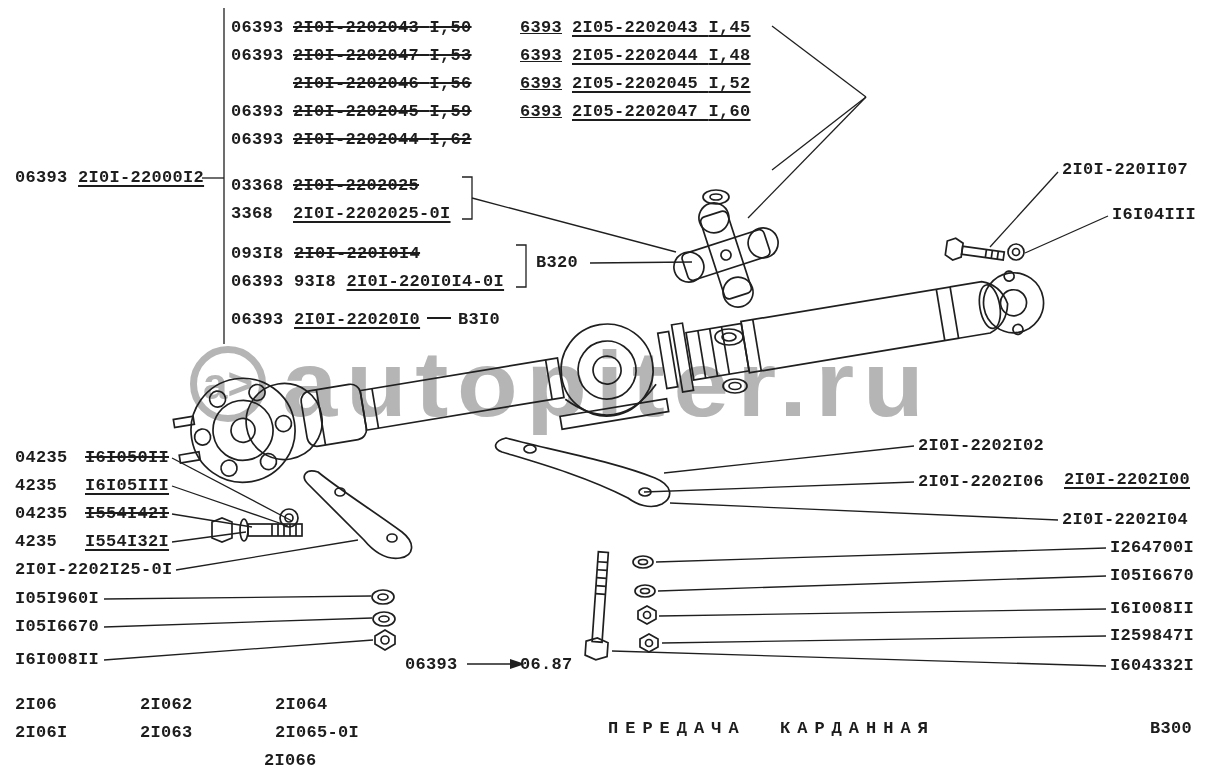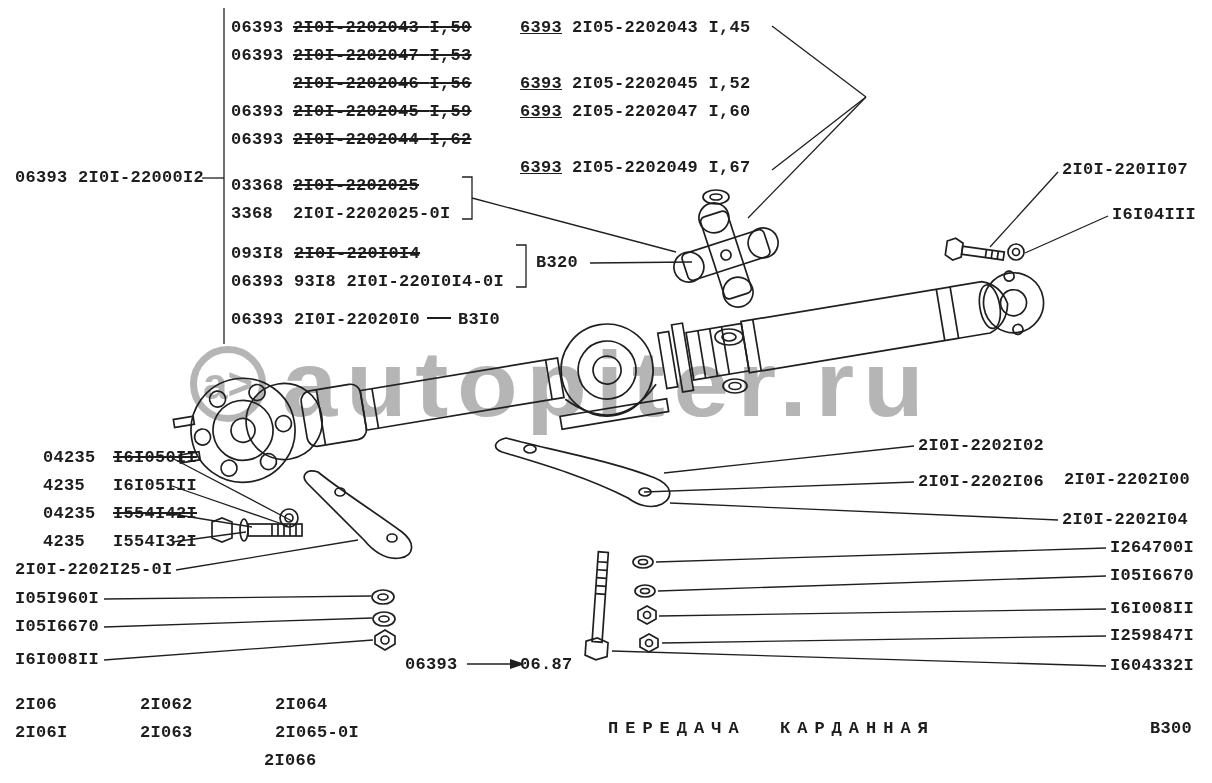--- a/index.html
+++ b/index.html
@@ -3,23 +3,23 @@
 <meta charset="utf-8">
 <style>
   * { margin:0; padding:0; box-sizing:border-box; }
   html,body { background:#9a9a9a; }
   #page {
     position:relative; width:1212px; height:783px; background:#ffffff; overflow:hidden;
     font-family:"Liberation Mono","DejaVu Sans Mono",monospace; color:#1d1d1d;
   }
   .t { position:absolute; font-size:17px; font-weight:700; white-space:pre; letter-spacing:.3px; line-height:20px; }
   .code { display:inline-block; }
-  .c62 { width:62px; } .c52 { width:52px;text-decoration:underline; } .c70 { width:70px;margin-left:28px; }
+  .c62 { width:62px; } .c52 { width:52px;text-decoration:underline; } .c70 { width:70px; }
   .s { text-decoration:line-through; text-decoration-thickness:1.6px; }
-  .u { text-underline-offset:3px; text-decoration-thickness:1.6px; }
+  .u { text-decoration:underline; text-underline-offset:3px; text-decoration-thickness:1.6px; }
   .dash { display:inline-block; width:24px; border-top:2px solid #1d1d1d; vertical-align:middle; margin:0 7px 3px 7px; }
   .title { letter-spacing:7px; }
   
   .wm { position:absolute; left:190px; top:344px; display:flex; align-items:center; gap:16px;
         color:#b5b5b5; pointer-events:none; }
   .wm-logo { position:relative; width:76px; height:76px; border:7px solid #b5b5b5; border-radius:50%;
              display:flex; align-items:center; justify-content:center;
              font:700 44px "Liberation Sans",sans-serif; }
   .wm-text { font:700 92px "Liberation Sans",sans-serif; letter-spacing:8px;
              transform:scaleX(1.08); transform-origin:left center; line-height:80px; }
@@ -212,23 +212,23 @@
     </g>
   </svg>
 
   <div class="t" style="left:231px; top:18px"><span class="code c62">06393</span><span class="s"><span>2I0I-2202043</span> <span>I,50</span></span></div>
   <div class="t" style="left:231px; top:46px"><span class="code c62">06393</span><span class="s"><span>2I0I-2202047</span> <span>I,53</span></span></div>
   <div class="t" style="left:231px; top:74px"><span class="code c62"></span><span class="s"><span>2I0I-2202046</span> <span>I,56</span></span></div>
   <div class="t" style="left:231px; top:102px"><span class="code c62">06393</span><span class="s"><span>2I0I-2202045</span> <span>I,59</span></span></div>
   <div class="t" style="left:231px; top:130px"><span class="code c62">06393</span><span class="s"><span>2I0I-2202044</span> <span>I,62</span></span></div>
 
   <div class="t" style="left:520px; top:18px"><span class="code c52">6393</span><span class="u"><span>2I05-2202043</span> <span>I,45</span></span></div>
+  <div class="t" style="left:520px; top:46px"><span class="code c52">6393</span><span class="u"><span>2I05-2202044</span> <span>I,48</span></span></div>
   <div class="t" style="left:520px; top:74px"><span class="code c52">6393</span><span class="u"><span>2I05-2202045</span> <span>I,52</span></span></div>
   <div class="t" style="left:520px; top:102px"><span class="code c52">6393</span><span class="u"><span>2I05-2202047</span> <span>I,60</span></span></div>
-  <div class="t" style="left:520px; top:158px"><span class="code c52">6393</span><span class="u"><span>2I05-2202049</span> <span>I,67</span></span></div>
 
   <div class="t" style="left:15px; top:168px"><span>06393</span> <span class="u">2I0I-22000I2</span></div>
 
   <div class="t" style="left:231px; top:176px"><span class="code c62">03368</span><span class="s">2I0I-2202025</span></div>
   <div class="t" style="left:231px; top:204px"><span class="code c62">3368</span><span class="u">2I0I-2202025-0I</span></div>
 
   <div class="t" style="left:231px; top:244px"><span>093I8</span> <span class="s">2I0I-220I0I4</span></div>
   <div class="t" style="left:231px; top:272px"><span>06393 93I8</span> <span class="u">2I0I-220I0I4-0I</span></div>
   <div class="t" style="left:536px; top:253px">В320</div>
 

